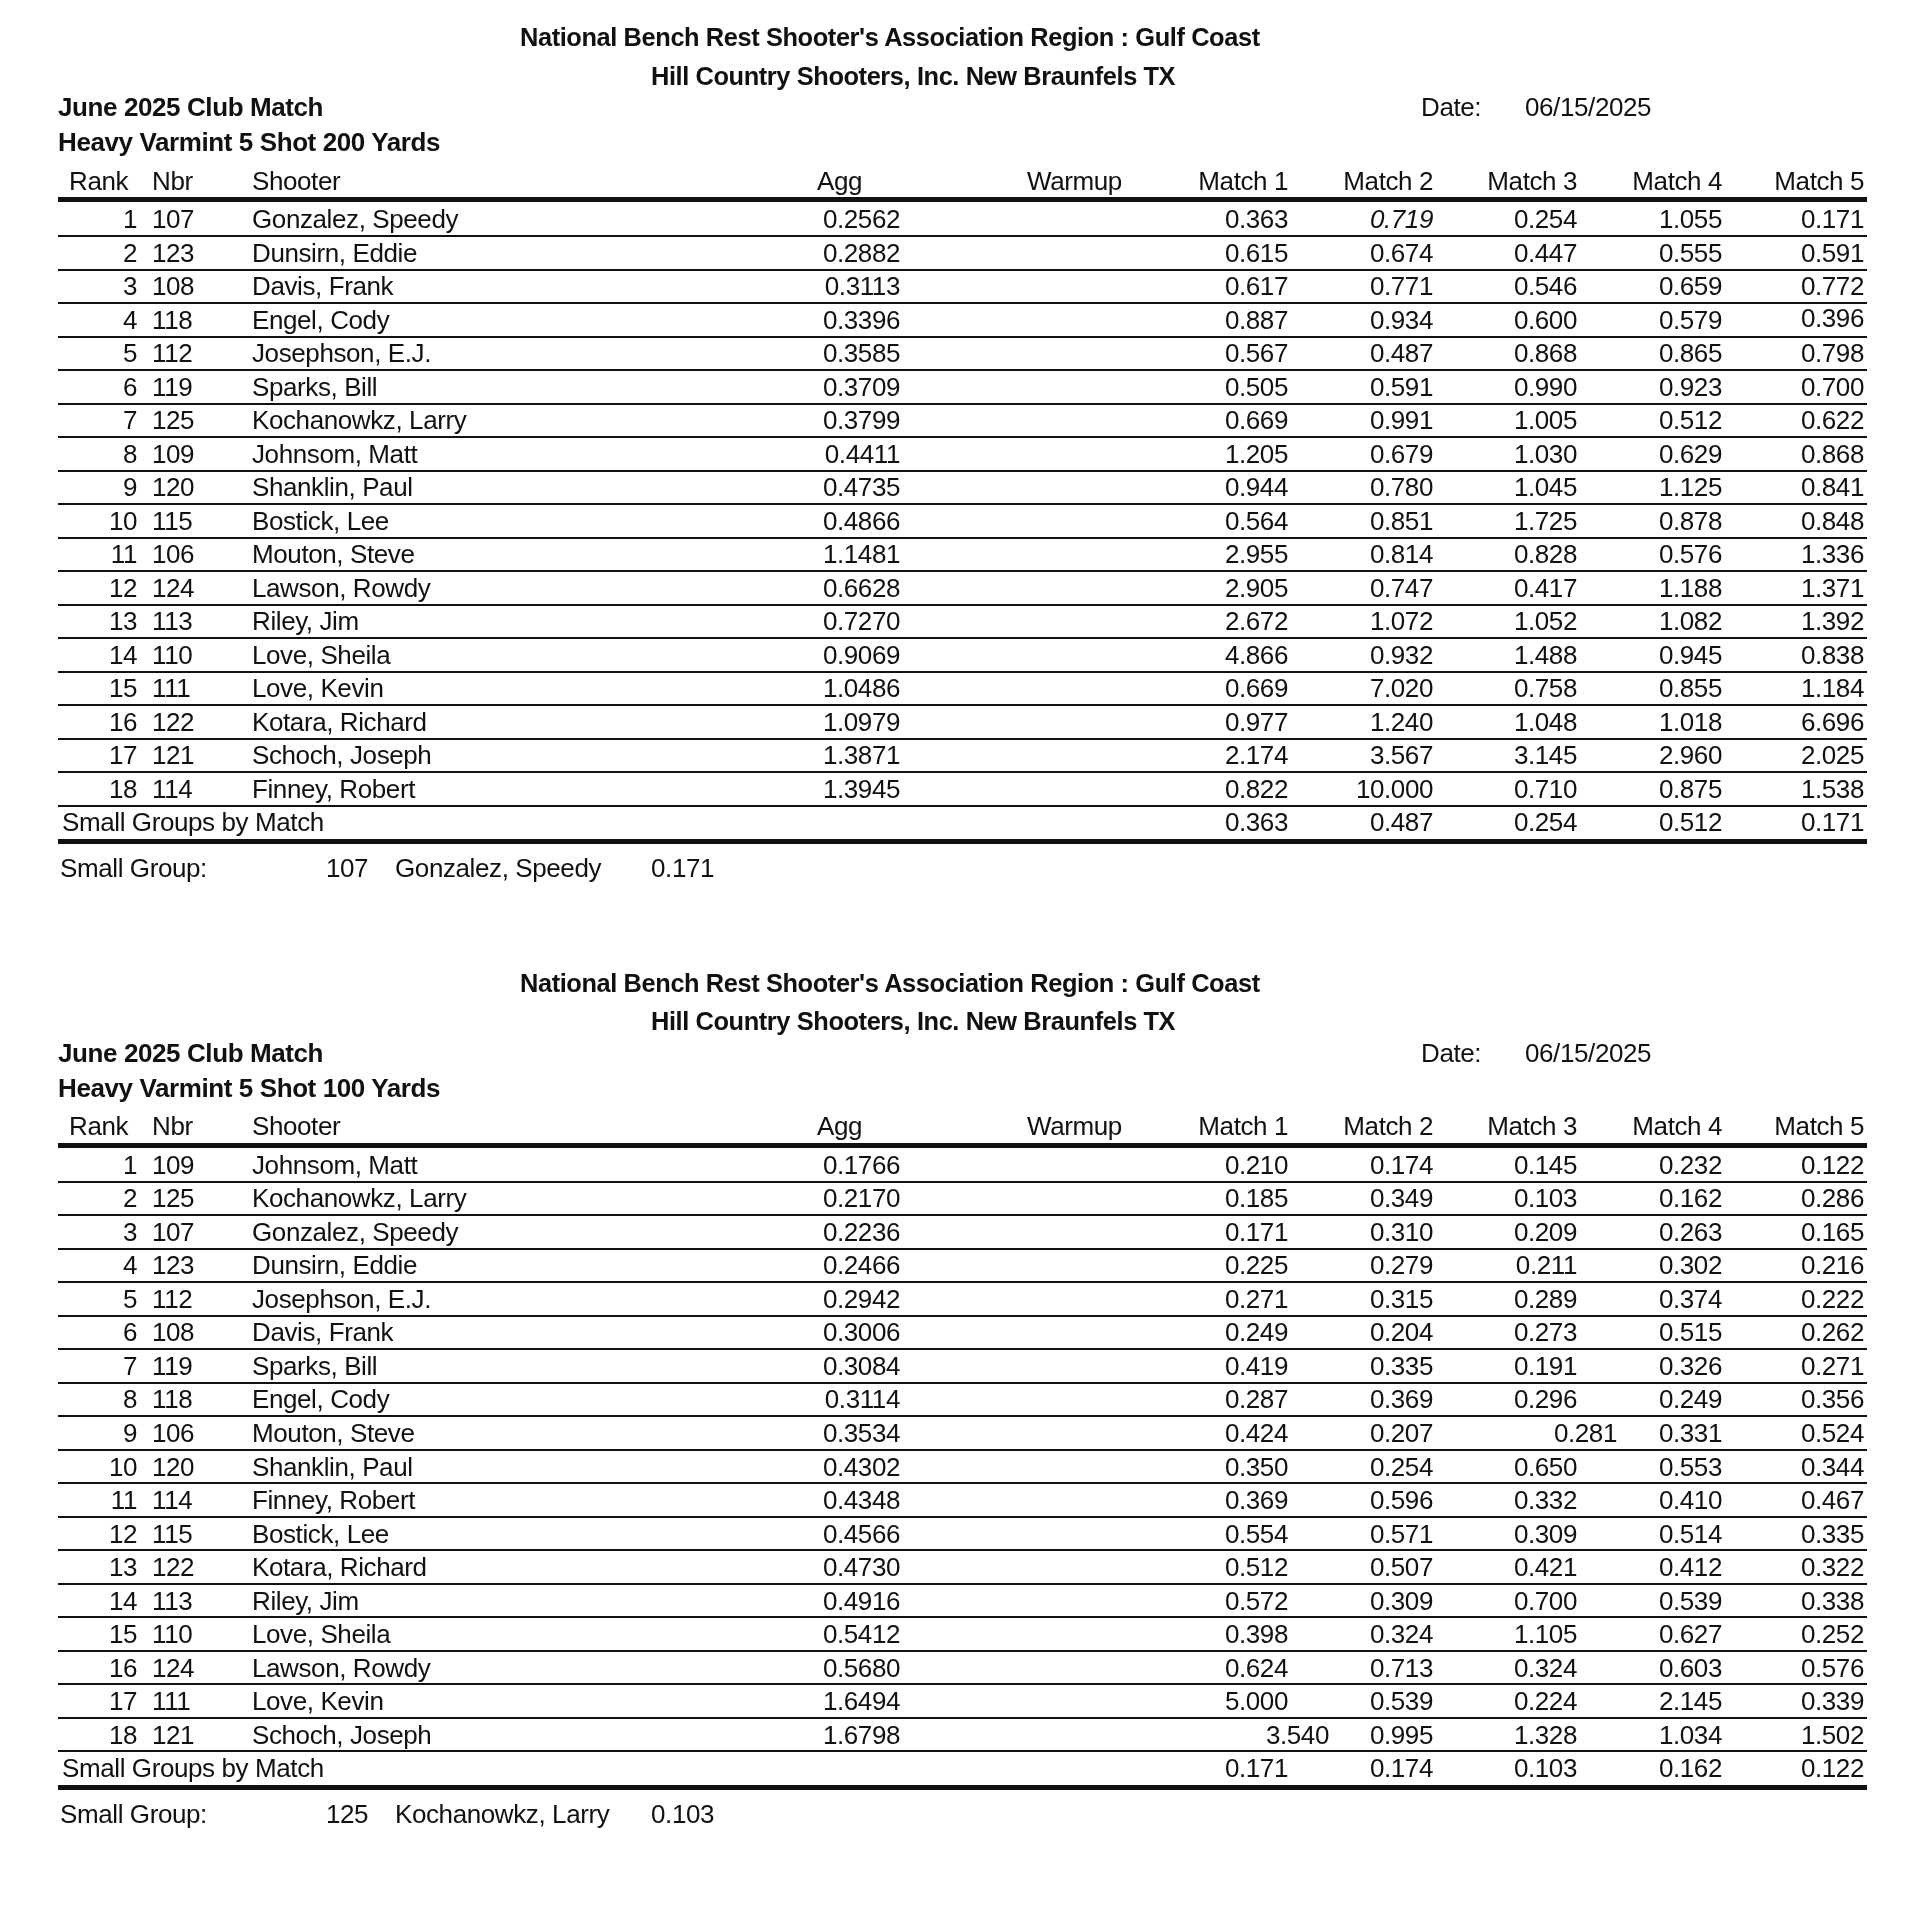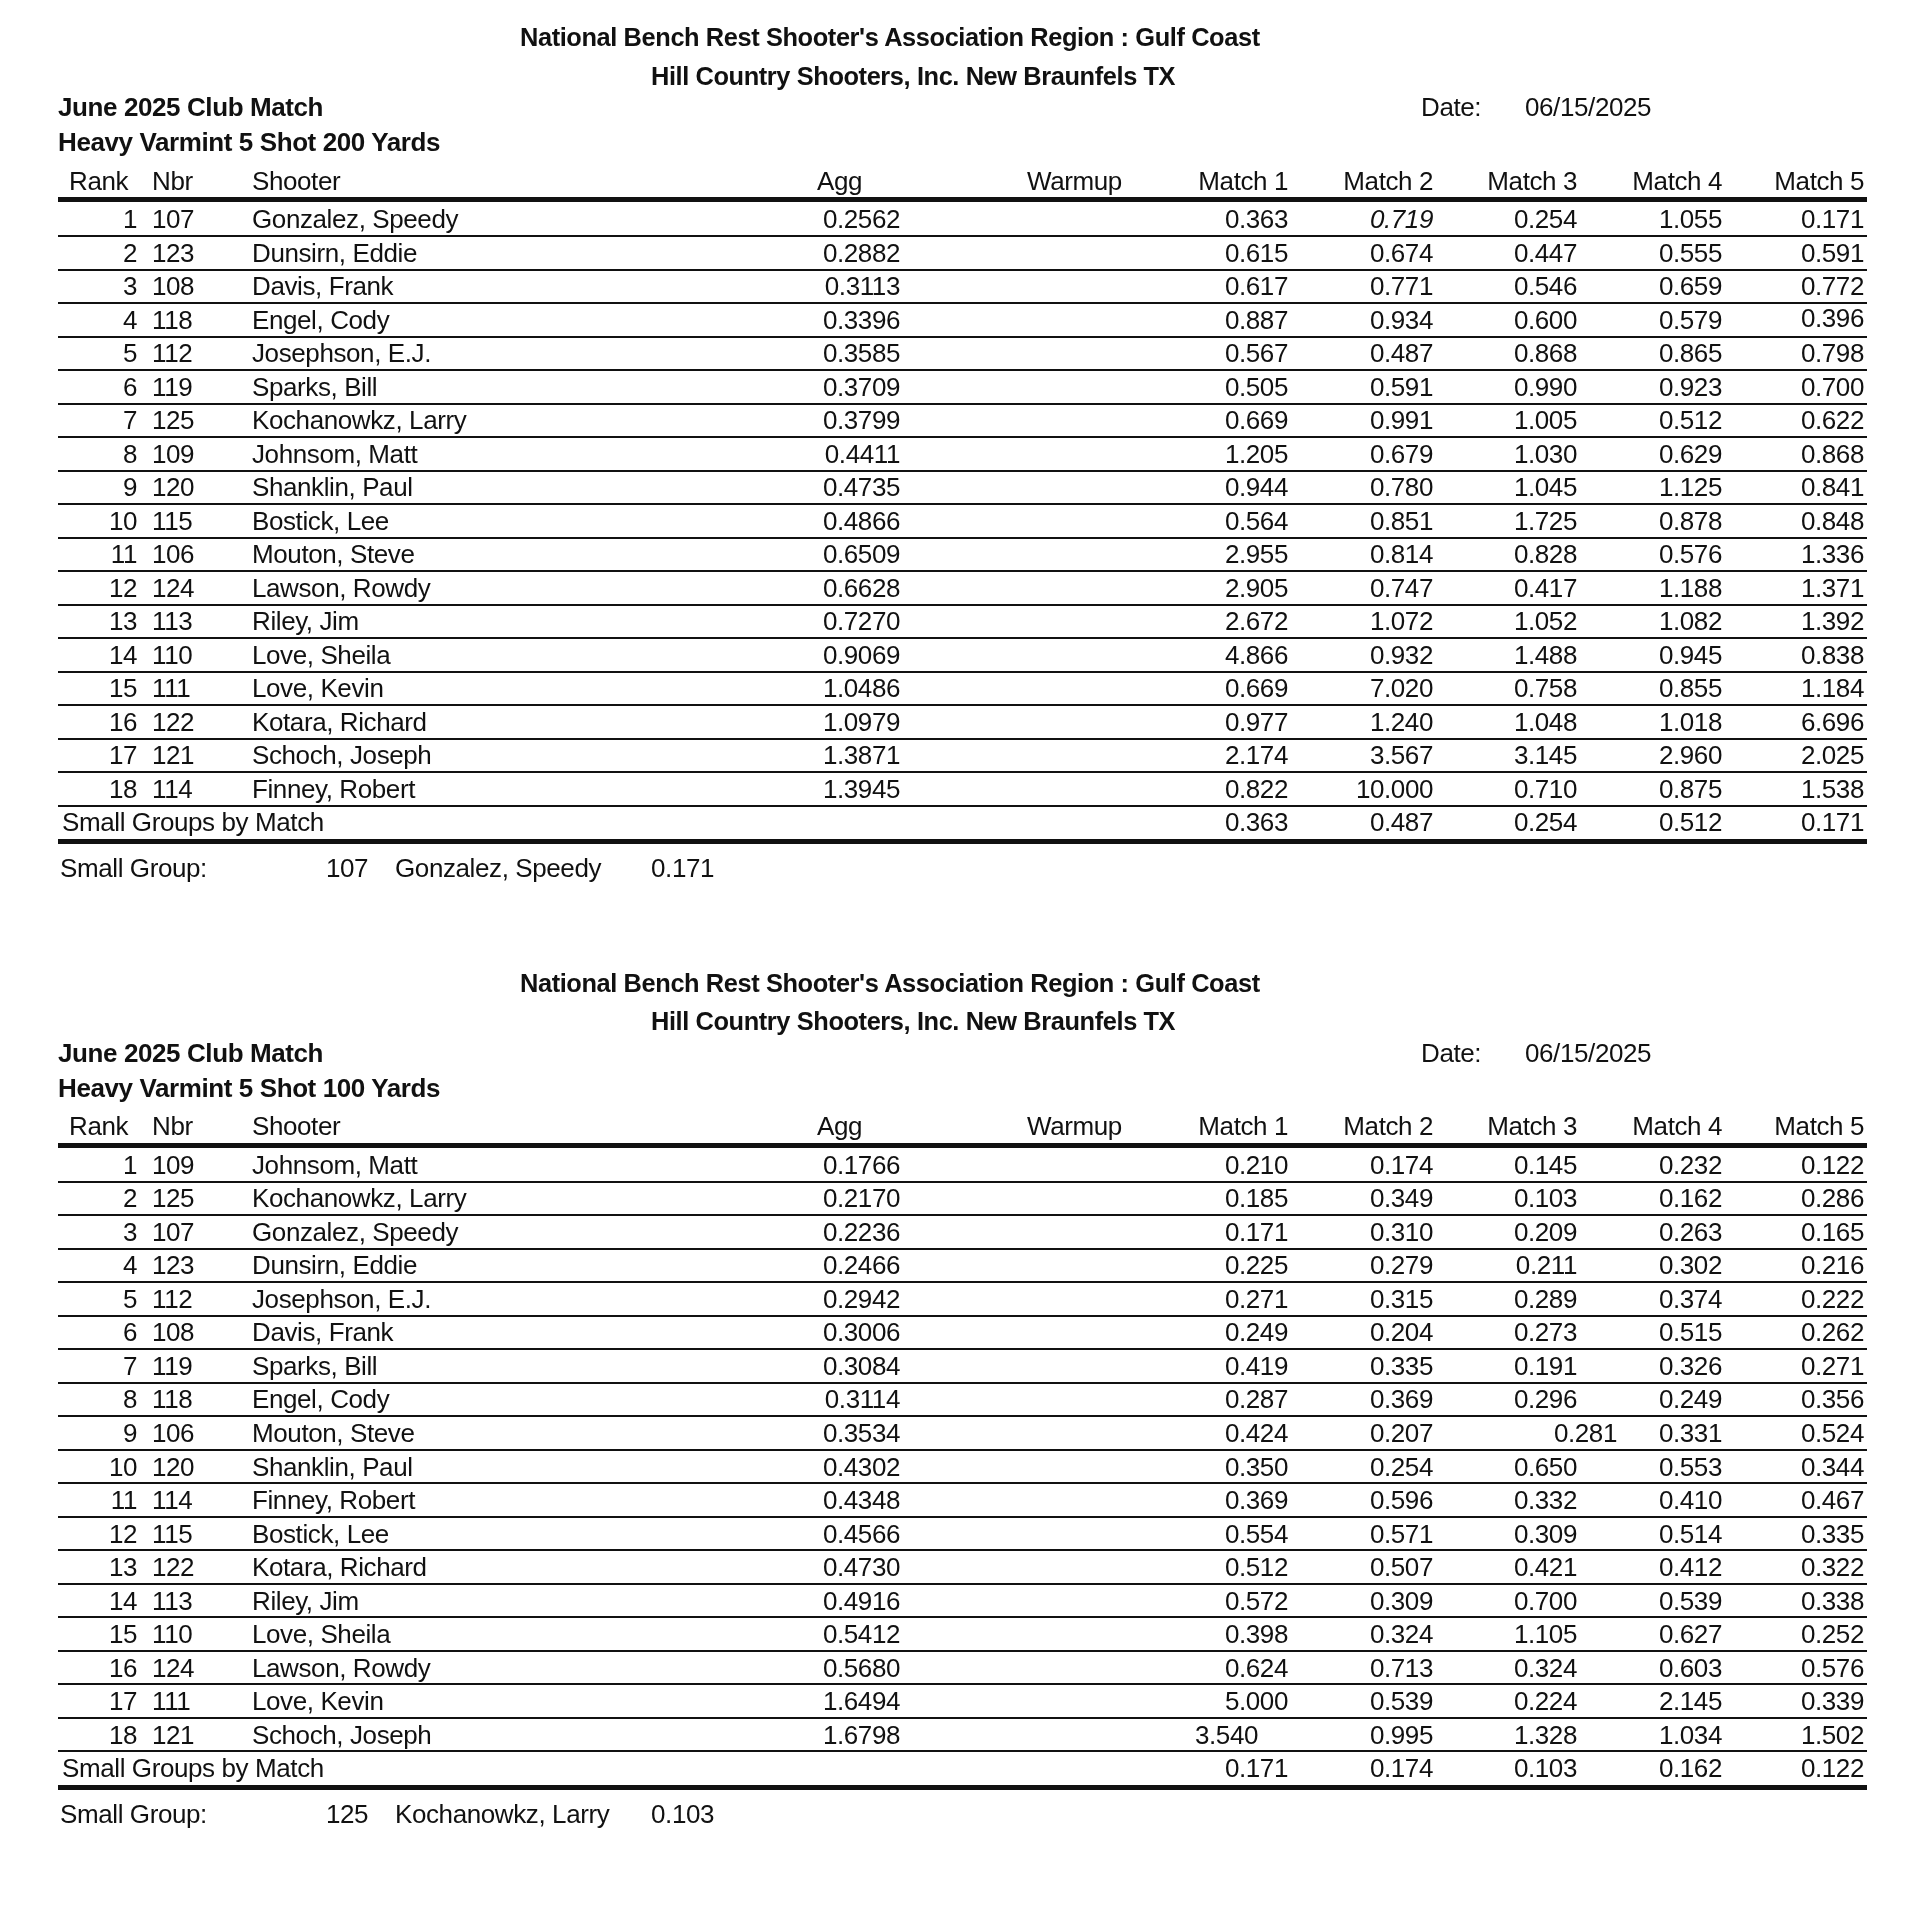--- a/index.html
+++ b/index.html
@@ -154,21 +154,21 @@
       <div class="abs cell r" style="top: 506px; left: 1310px; width: 123px;">0.851</div>
       <div class="abs cell r" style="top: 506px; left: 1454px; width: 123px;">1.725</div>
       <div class="abs cell r" style="top: 506px; left: 1599px; width: 123px;">0.878</div>
       <div class="abs cell r" style="top: 506px; left: 1741px; width: 123px;">0.848</div>
       <div class="rule thin" style="top: 537px; left: 58px; width: 1809px;"></div>
     </div>
     <div>
       <div class="abs cell r" style="top: 539px; left: 60px; width: 77px;">11</div>
       <div class="abs cell" style="top: 539px; left: 152px;">106</div>
       <div class="abs cell" style="top: 539px; left: 252px;">Mouton, Steve</div>
-      <div class="abs cell r" style="top: 539px; left: 784px; width: 116px;">0.6509</div>
+      <div class="abs cell r" style="top: 539px; left: 784px; width: 116px;">1.1481</div>
       <div class="abs cell r" style="top: 539px; left: 1165px; width: 123px;">2.955</div>
       <div class="abs cell r" style="top: 539px; left: 1310px; width: 123px;">0.814</div>
       <div class="abs cell r" style="top: 539px; left: 1454px; width: 123px;">0.828</div>
       <div class="abs cell r" style="top: 539px; left: 1599px; width: 123px;">0.576</div>
       <div class="abs cell r" style="top: 539px; left: 1741px; width: 123px;">1.336</div>
       <div class="rule thin" style="top: 570px; left: 58px; width: 1809px;"></div>
     </div>
     <div>
       <div class="abs cell r" style="top: 573px; left: 60px; width: 77px;">12</div>
       <div class="abs cell" style="top: 573px; left: 152px;">124</div>
@@ -485,21 +485,21 @@
       <div class="abs cell r" style="top: 1686px; left: 1454px; width: 123px;">0.224</div>
       <div class="abs cell r" style="top: 1686px; left: 1599px; width: 123px;">2.145</div>
       <div class="abs cell r" style="top: 1686px; left: 1741px; width: 123px;">0.339</div>
       <div class="rule thin" style="top: 1717px; left: 58px; width: 1809px;"></div>
     </div>
     <div>
       <div class="abs cell r" style="top: 1720px; left: 60px; width: 77px;">18</div>
       <div class="abs cell" style="top: 1720px; left: 152px;">121</div>
       <div class="abs cell" style="top: 1720px; left: 252px;">Schoch, Joseph</div>
       <div class="abs cell r" style="top: 1720px; left: 784px; width: 116px;">1.6798</div>
-      <div class="abs cell r" style="top: 1720px; left: 1165px; width: 123px; text-align: center;">3.540</div>
+      <div class="abs cell r" style="top: 1720px; left: 1206px; width: 123px;">3.540</div>
       <div class="abs cell r" style="top: 1720px; left: 1310px; width: 123px;">0.995</div>
       <div class="abs cell r" style="top: 1720px; left: 1454px; width: 123px;">1.328</div>
       <div class="abs cell r" style="top: 1720px; left: 1599px; width: 123px;">1.034</div>
       <div class="abs cell r" style="top: 1720px; left: 1741px; width: 123px;">1.502</div>
       <div class="rule thin" style="top: 1750px; left: 58px; width: 1809px;"></div>
     </div>
     <div class="abs cell" style="top: 1753px; left: 62px;">Small Groups by Match</div>
     <div class="abs cell r" style="top: 1753px; left: 1165px; width: 123px;">0.171</div>
     <div class="abs cell r" style="top: 1753px; left: 1310px; width: 123px;">0.174</div>
     <div class="abs cell r" style="top: 1753px; left: 1454px; width: 123px;">0.103</div>

